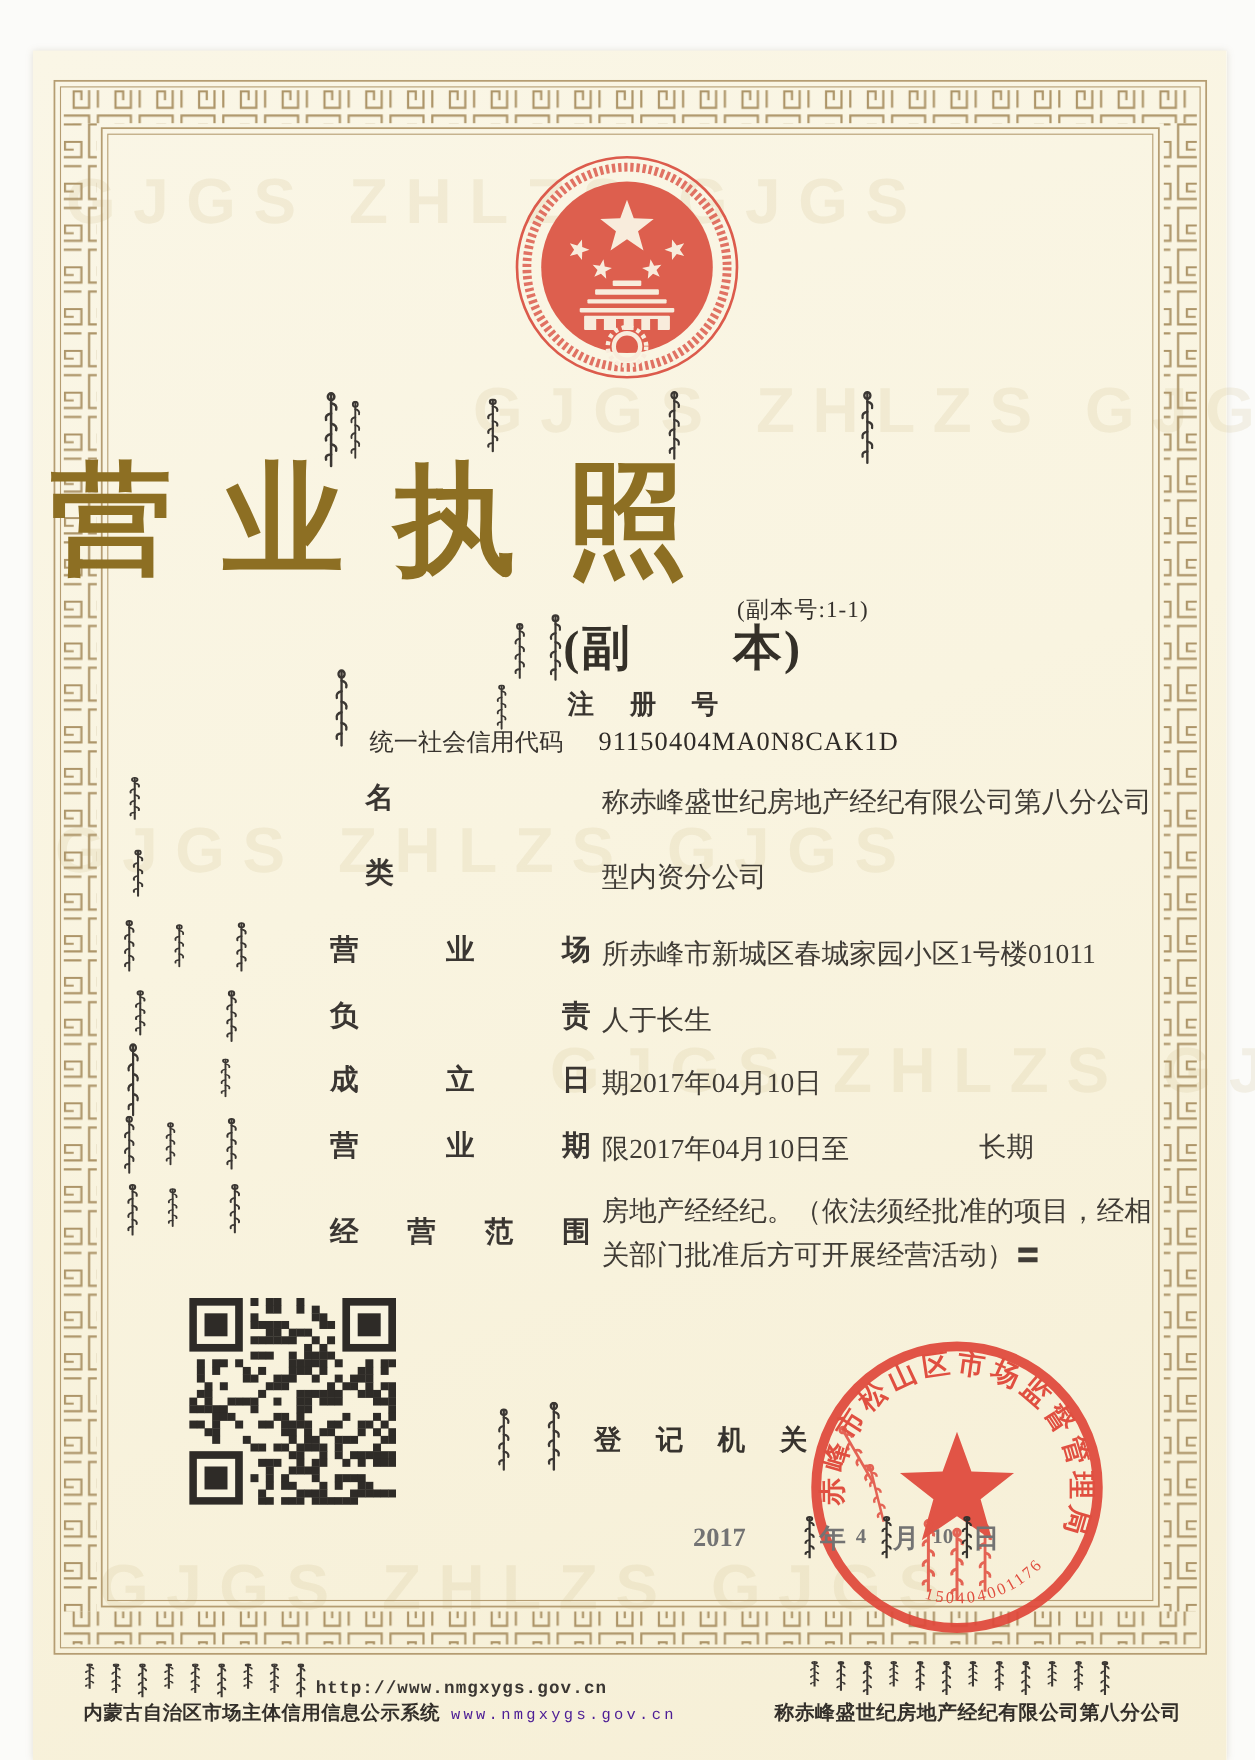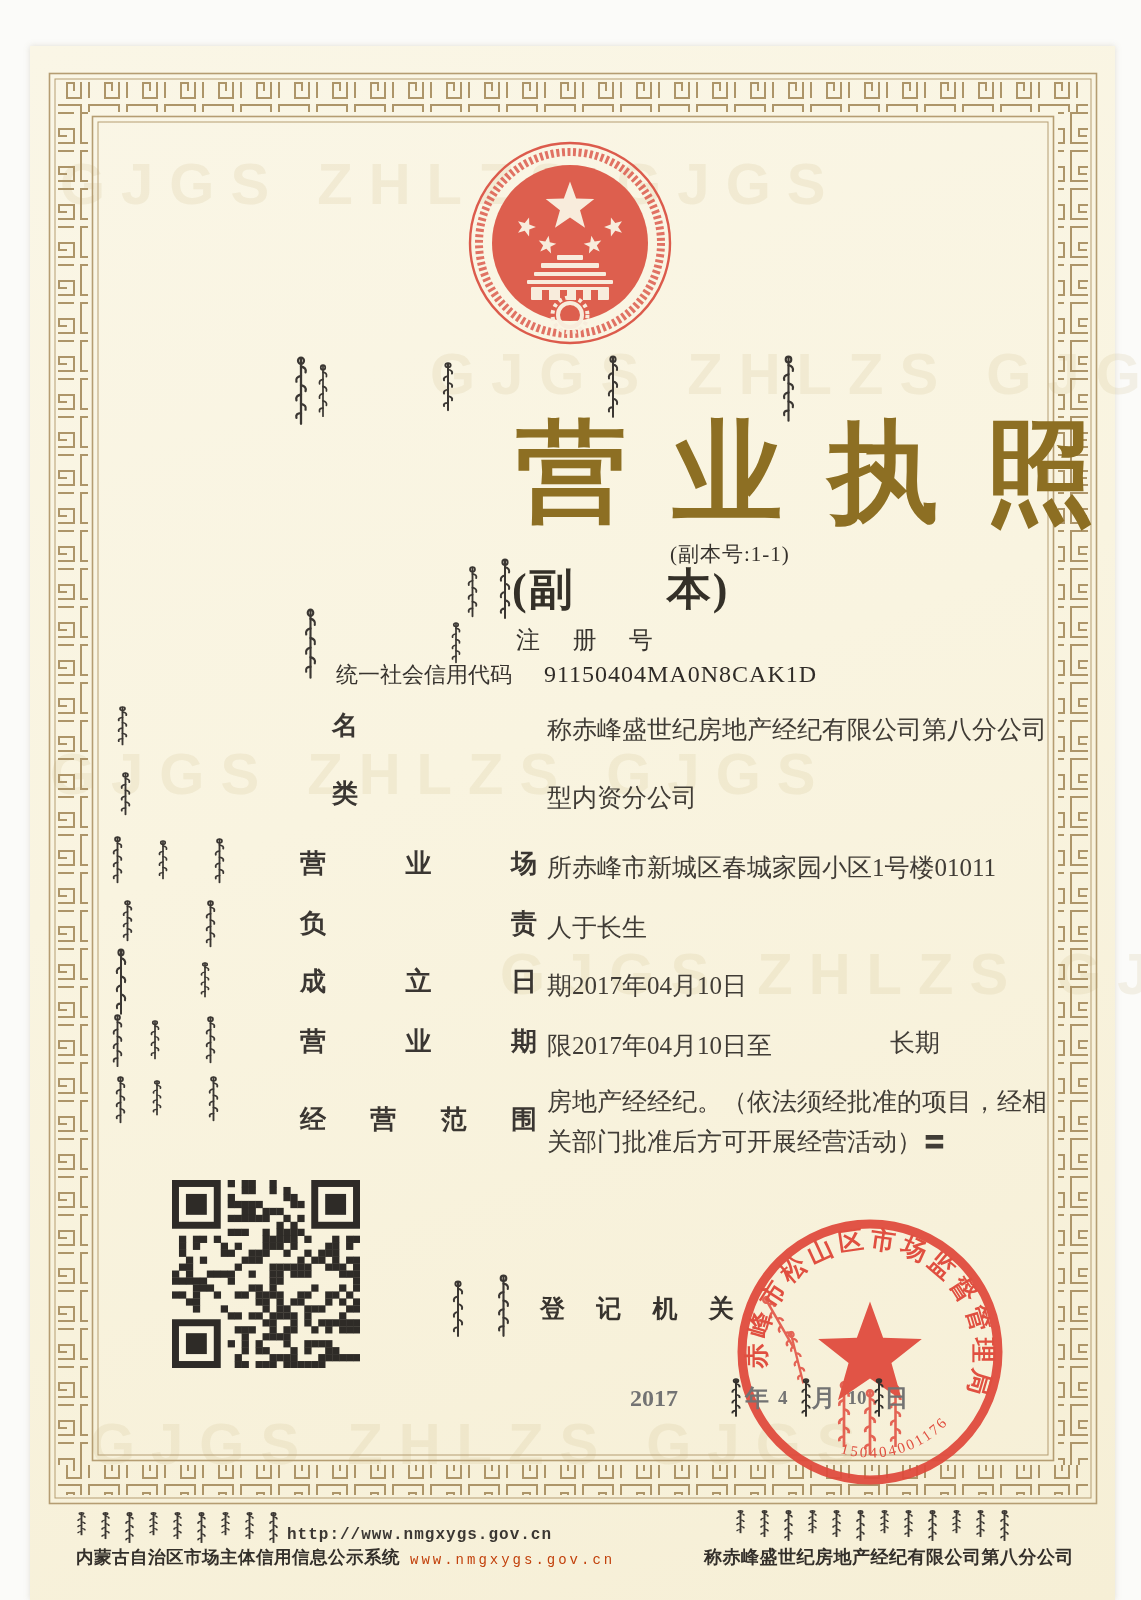--- a/index.html
+++ b/index.html
@@ -5,47 +5,47 @@
   html,body{margin:0;padding:0;background:#fbfbf9;}
   #page{position:relative;width:1141px;height:1600px;background:#fbfbf9;overflow:hidden;
         font-family:"Liberation Serif","DejaVu Serif",serif;color:#3a3632;}
   #paper{position:absolute;left:30px;top:46px;width:1085px;height:1554px;z-index:0;
          background:linear-gradient(160deg,#faf6e6 0%,#f9f4e0 45%,#f6efd6 100%);
          box-shadow:0 0 6px rgba(150,140,110,.25);}
   .wm{position:absolute;z-index:0;font-family:"Liberation Sans","DejaVu Sans",sans-serif;
       font-weight:bold;font-size:58px;letter-spacing:16px;color:rgba(203,184,128,.17);white-space:nowrap;}
   .mga{position:absolute;z-index:3;}
   .mg-row{display:flex;gap:13px;align-items:flex-start;}
-  #title{position:absolute;left:0;top:410px;width:1141px;text-align:right;z-index:2;
+  #title{position:absolute;left:0;top:410px;width:1141px;text-align:left;z-index:2;
          font-size:110px;font-weight:700;color:#8d6f23;letter-spacing:.42em;text-indent:.42em;line-height:1.15;}
   #subtitle{position:absolute;left:512px;top:560px;z-index:3;font-size:44px;font-weight:600;
             color:#343028;white-space:pre;letter-spacing:2px;}
   #copy-note{position:absolute;left:670px;top:540px;z-index:4;font-size:21px;color:#35312c;letter-spacing:1px;}
-  #reg-label{position:absolute;left:516px;top:624px;z-index:3;font-size:24px;font-weight:400;
+  #reg-label{position:absolute;left:516px;top:624px;z-index:3;font-size:24px;font-weight:700;
              letter-spacing:.55em;color:#38342f;}
   #credit-line{position:absolute;left:336px;top:660px;z-index:3;font-size:22px;color:#38342f;white-space:nowrap;}
   #credit-line .code{margin-left:32px;font-size:24px;letter-spacing:1px;color:#2f2b27;}
   .frow{position:absolute;left:300px;display:flex;align-items:flex-start;z-index:3;}
   .flabel{flex:none;width:237px;font-size:26px;font-weight:600;color:#3a3632;
           text-align:justify;text-align-last:justify;line-height:1.25;}
   .flabel.single{width:205px;padding-left:32px;text-align-last:left;}
   .fvalue{font-size:25px;color:#403c36;margin-left:10px;white-space:pre-wrap;max-width:515px;line-height:1.6;}
   .fvalue2{font-size:25px;color:#403c36;margin-left:118px;}
   .scope .flabel{margin-top:22px;}
   #registrar{position:absolute;left:540px;top:1292px;z-index:3;font-size:25px;font-weight:600;
              letter-spacing:.5em;color:#37332e;}
   .date-row{position:absolute;left:630px;top:1378px;z-index:6;display:flex;align-items:center;
             font-size:24px;font-weight:600;color:#737373;}
   .date-row .num{font-size:19px;font-weight:600;}
   .f-line{position:absolute;z-index:3;display:flex;align-items:flex-end;}
   .f-url{font-family:"Liberation Mono","DejaVu Sans Mono",monospace;font-size:16px;
          letter-spacing:1px;color:#3b3733;font-weight:bold;}
   .f-sys{font-size:17.5px;font-weight:700;color:#332f2a;letter-spacing:.5px;}
   .f-sys-url{font-family:"Liberation Mono","DejaVu Sans Mono",monospace;font-size:14px;
-             letter-spacing:3px;color:#c2410c;margin-left:10px;padding-bottom:1px;}
+             letter-spacing:3px;color:#4c1d95;margin-left:10px;padding-bottom:1px;}
   .f-issuer{font-size:18px;font-weight:700;color:#332f2a;letter-spacing:.5px;}
   #defs-holder{position:absolute;width:0;height:0;overflow:hidden;}
 </style>
 </head>
 <body>
 
 <div id="page">
 
   <svg id="defs-holder" aria-hidden="true">
     <defs>

